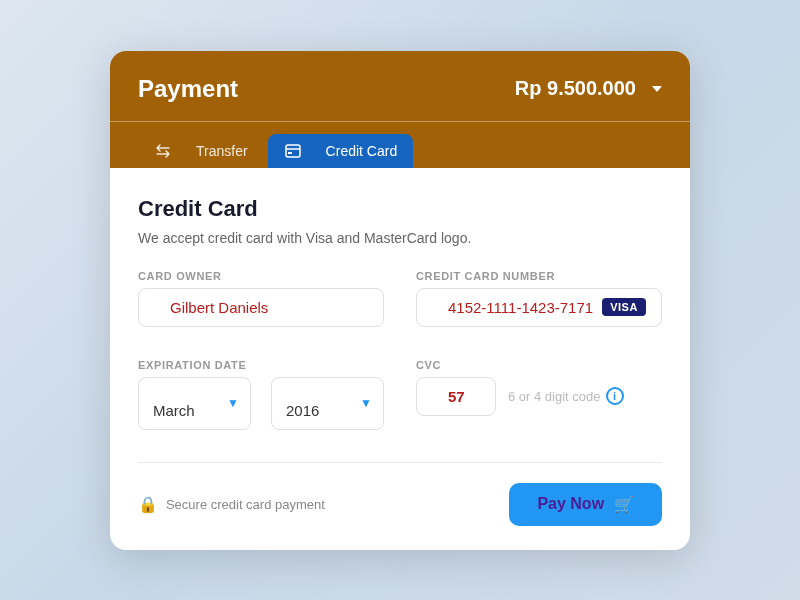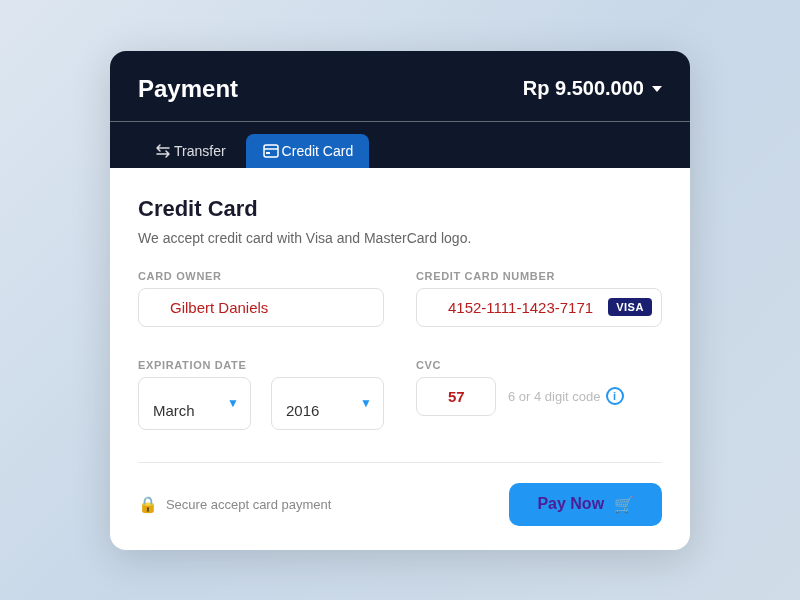--- a/index.html
+++ b/index.html
@@ -13,57 +13,57 @@
       font-family: -apple-system, BlinkMacSystemFont, 'Segoe UI', sans-serif;
     }
     .card {
       background: #fff;
       border-radius: 16px;
       width: 580px;
       overflow: hidden;
       box-shadow: 0 8px 40px rgba(0,0,0,0.15);
     }
     .header {
-      background: #0f172a;
+      background: #a16207;
       padding: 24px 28px 0 28px;
     }
     .header-top {
       display: flex;
       justify-content: space-between;
       align-items: center;
       margin-bottom: 18px;
     }
     .header-title {
       color: #fff;
       font-size: 24px;
       font-weight: 700;
     }
     .header-amount {
       color: #fff;
       font-size: 20px;
       font-weight: 600;
       display: flex;
       align-items: center;
-      gap: 4px;
+      gap: 12px;
       cursor: pointer;
     }
     .header-amount-divider {
       border-top: 1px solid rgba(255,255,255,0.35);
       margin: 0 -28px;
       margin-bottom: 0;
     }
     .tabs {
       display: flex;
       gap: 4px;
       padding-top: 12px;
     }
     .tab {
       display: flex;
       align-items: center;
-      gap: 2px;
+      gap: 24px;
       padding: 8px 16px;
       border-radius: 8px 8px 0 0;
       font-size: 14px;
       font-weight: 500;
       cursor: pointer;
       color: rgba(255,255,255,0.85);
       background: transparent;
       border: none;
     }
     .tab.active {
@@ -121,21 +121,21 @@
     .input-with-badge {
       position: relative;
       display: flex;
       align-items: center;
     }
     .input-with-badge .form-input {
       padding-right: 60px;
     }
     .visa-badge {
       position: absolute;
-      right: 10px;
+      right: 16px;
       background: #1a1f71;
       color: #fff;
       font-size: 11px;
       font-weight: 700;
       padding: 3px 8px;
       border-radius: 4px;
       letter-spacing: 0.05em;
     }
     .expiry-row {
       display: flex;
@@ -340,21 +340,21 @@
           </span>
         </div>
       </div>
     </div>
 
     <hr class="footer-divider">
 
     <div class="footer">
       <div class="secure-label">
         <span class="lock-icon">🔒</span>
-        <span>Secure accept card payment</span>
+        <span>Secure credit card payment</span>
       </div>
       <button class="pay-btn">
         <span>Pay Now</span>
         <span class="cart-icon">🛒</span>
       </button>
     </div>
   </div>
 </div>
 
 </body></html>

